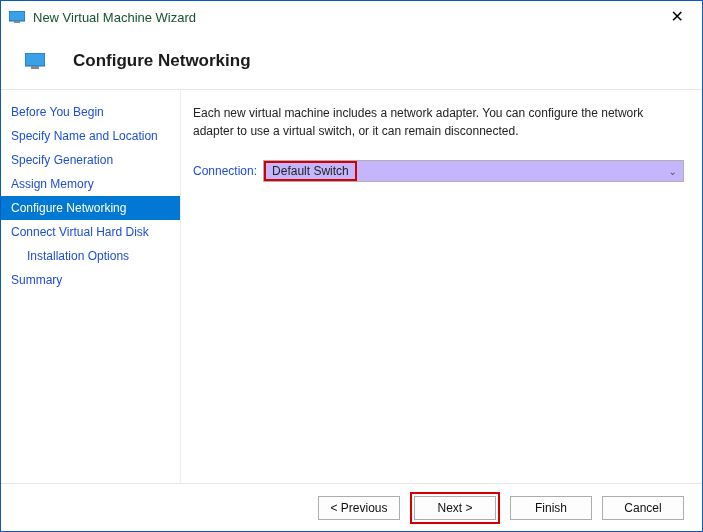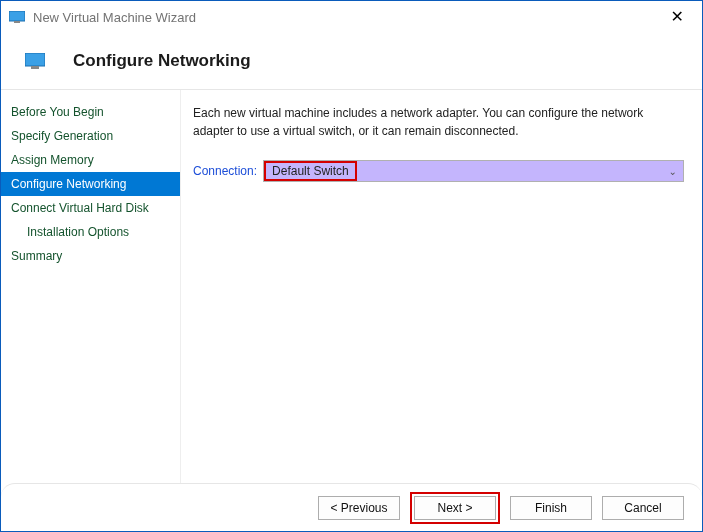--- a/index.html
+++ b/index.html
@@ -22,21 +22,21 @@
     align-items: center;
     padding: 0 8px;
     background: #fff;
     font-size: 13px;
   }
   .titlebar .app-icon {
     width: 16px; height: 12px;
     margin-right: 8px;
     display: inline-block;
   }
-  .titlebar .title { flex: 1; color: #737373; }
+  .titlebar .title { flex: 1; color: #14532d; }
   .titlebar .close {
     font-size: 16px;
     line-height: 1;
     padding: 4px 10px;
     cursor: pointer;
     font-family: sans-serif;
   }
   .header {
     display: flex;
     align-items: center;
@@ -58,21 +58,21 @@
     border-top: 1px solid #e6e6e6;
   }
   .steps {
     width: 180px;
     padding: 10px 0;
     border-right: 1px solid #eee;
   }
   .step {
     padding: 5px 10px 5px 10px;
     font-size: 12px;
-    color: #14532d;
+    color: #1d4ed8;
     cursor: pointer;
     white-space: nowrap;
   }
   .step.selected {
     background: #0078d4;
     color: #fff;
   }
   .step.indent { padding-left: 26px; }
   .content {
     flex: 1;
@@ -115,21 +115,20 @@
     color: #555;
   }
   .footer {
     height: 48px;
     display: flex;
     align-items: center;
     justify-content: flex-end;
     gap: 10px;
     padding: 0 18px;
     border-top: 1px solid #e6e6e6;
-    border-radius: 14px;
   }
   button.btn {
     min-width: 82px;
     height: 24px;
     border: 1px solid #adadad;
     background: #fdfdfd;
     font-size: 12px;
     color: #111;
     cursor: pointer;
     padding: 0 10px;
@@ -162,20 +161,21 @@
       <rect x="0" y="0" width="20" height="13" fill="#3ba0e6" stroke="#1b6fb0"></rect>
       <rect x="6" y="13" width="8" height="3" fill="#888"></rect>
     </svg>
   </span>
   <div class="heading">Configure Networking</div>
 </div>
 
 <div class="body">
   <div class="steps">
     <div class="step">Before You Begin</div>
+    <div class="step">Specify Name and Location</div>
     <div class="step">Specify Generation</div>
     <div class="step">Assign Memory</div>
     <div class="step selected">Configure Networking</div>
     <div class="step">Connect Virtual Hard Disk</div>
     <div class="step indent">Installation Options</div>
     <div class="step">Summary</div>
   </div>
 
   <div class="content">
     <div class="desc">Each new virtual machine includes a network adapter. You can configure the network adapter to use a virtual switch, or it can remain disconnected.</div>

